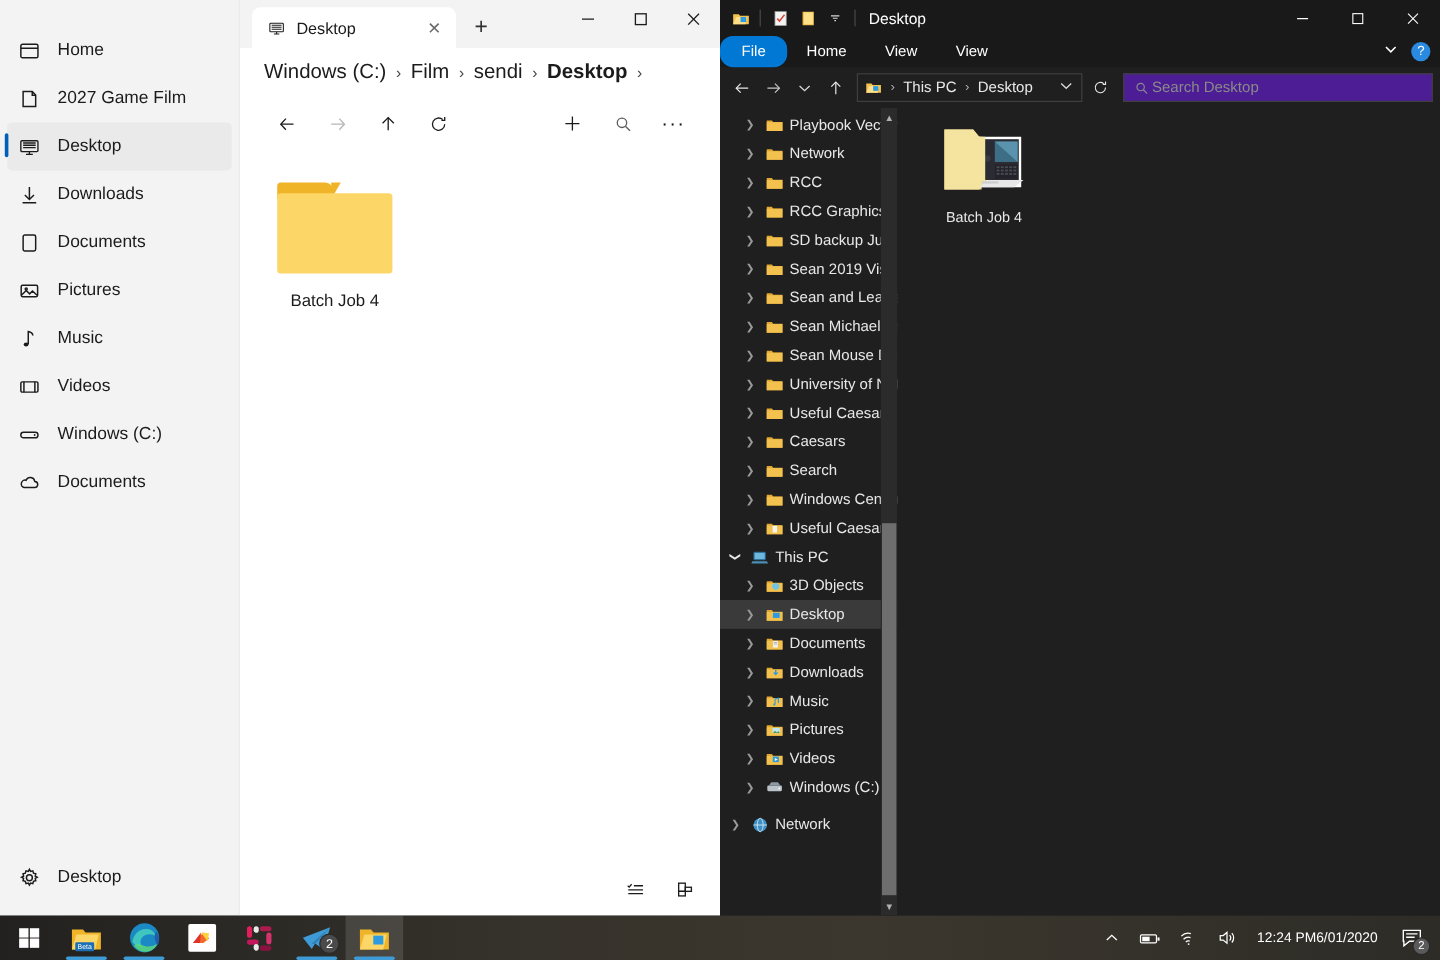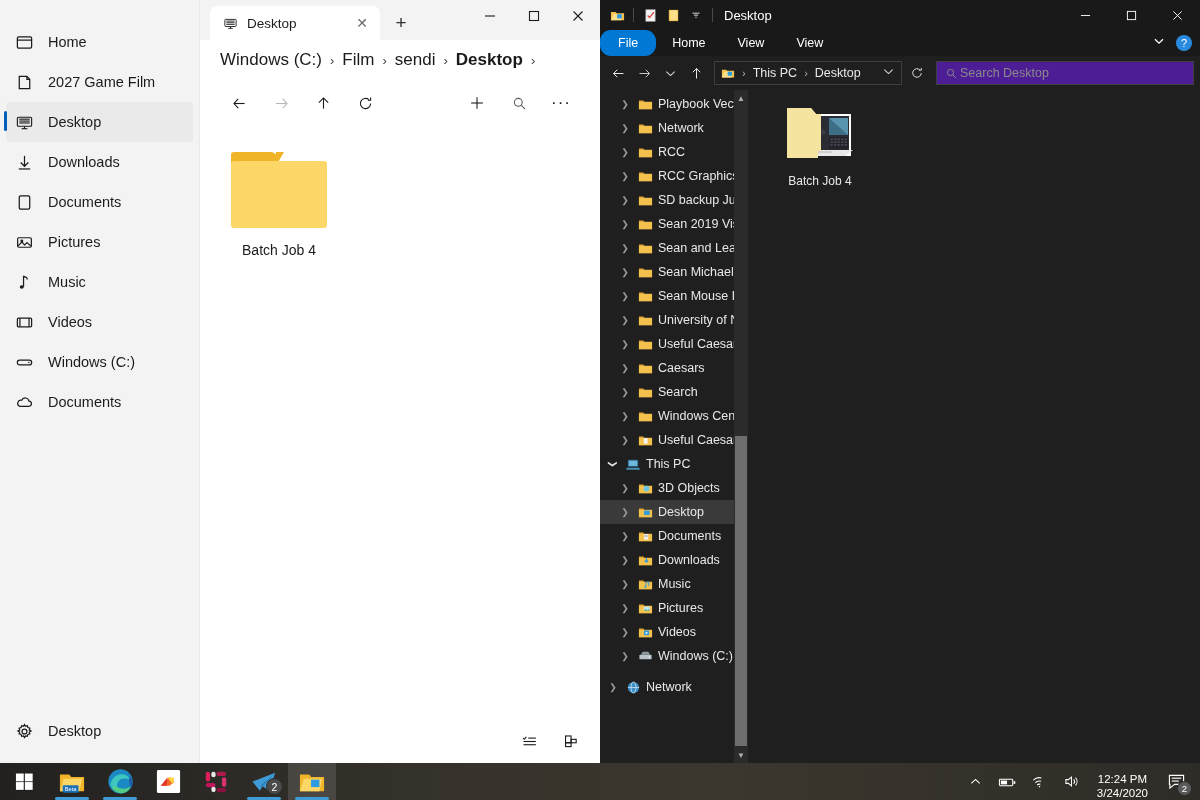--- a/index.html
+++ b/index.html
@@ -173,21 +173,21 @@
   .tb-app.active { background: rgba(255,255,255,0.12); }
   .tb-underline { position: absolute; bottom: 0; width: 34px; height: 3px; border-radius: 2px; }
   .tb-badge {
     position: absolute; right: 5px; bottom: 5px; width: 17px; height: 17px; border-radius: 50%;
     background: #4a4a4a; color: #fff; font-size: 10.5px; display: flex; align-items: center; justify-content: center;
     border: 1px solid #2a2a2a;
   }
   .tray { margin-left: auto; display: flex; align-items: center; gap: 2px; padding-right: 6px; height: 37px; }
   .tray-ico { width: 30px; height: 37px; display: flex; align-items: center; justify-content: center; color: #fff; }
   .tray-clock {
-    display: flex; flex-direction: column; align-items: center; justify-content: flex-end;
+    display: flex; align-items: center; justify-content: center;
     color: #fff; font-size: 11.5px; line-height: 14px; padding: 0 8px; height: 37px;
   }
   .tray-action { width: 36px; height: 37px; display: flex; align-items: center; justify-content: center; position: relative; color: #fff; }
   .tray-action .tb-badge { right: 2px; bottom: 4px; width: 15px; height: 15px; font-size: 9.5px; background: #5a5a5a; }
 
   
   .folder-lg { width: 96px; height: 76px; position: relative; }
   .folder-lg .tab-part {
     position: absolute; left: 0; top: 0; width: 46px; height: 14px;
     background: #f0b429; border-radius: 3px 6px 0 0;
@@ -991,21 +991,21 @@
       </div>
       <div class="tray-ico">
         <svg width="17" height="15" viewBox="0 0 18 16" fill="none" stroke="#fff" stroke-width="1.1">
           <path d="M3 6h2.6L9 3.2v9.6L5.6 10H3z"></path>
             <path d="M11.3 5.6a3.6 3.6 0 0 1 0 4.8"></path>
             <path d="M13.3 3.8a6.3 6.3 0 0 1 0 8.4"></path>
         </svg>
       </div>
       <div class="tray-clock">
         <span>12:24 PM</span>
-        <span>3/24/2020</span>
+        <span>6/01/2020</span>
       </div>
       <div class="tray-action">
         <svg width="19" height="17" viewBox="0 0 20 18" fill="none" stroke="#fff" stroke-width="1.2">
           <path d="M2.5 2.5h15v9.5H8l-5 4v-4H2.5z"></path>
             <line x1="5" y1="5.5" x2="15" y2="5.5"></line>
             <line x1="5" y1="8.5" x2="12.5" y2="8.5"></line>
         </svg>
         <span class="tb-badge">2</span>
       </div>
     </div>

